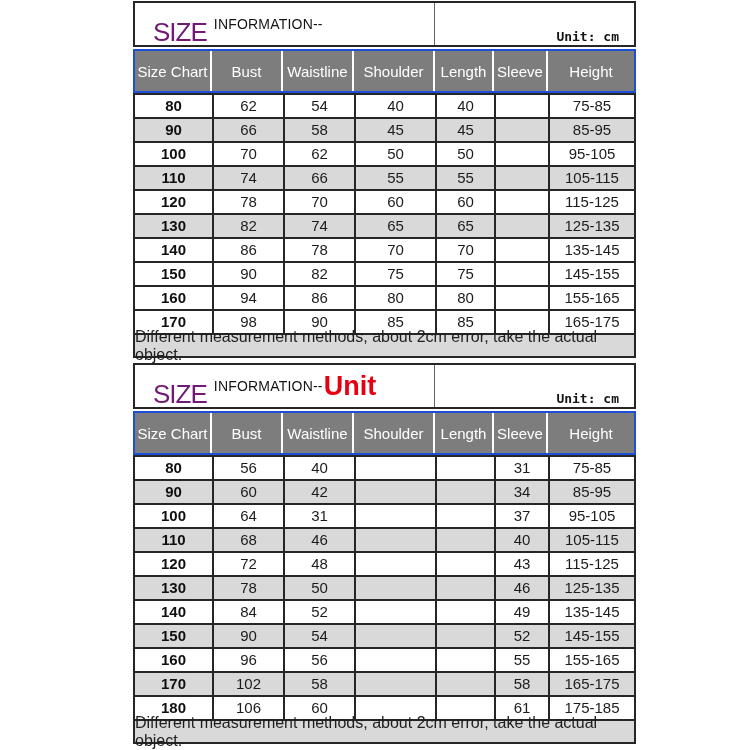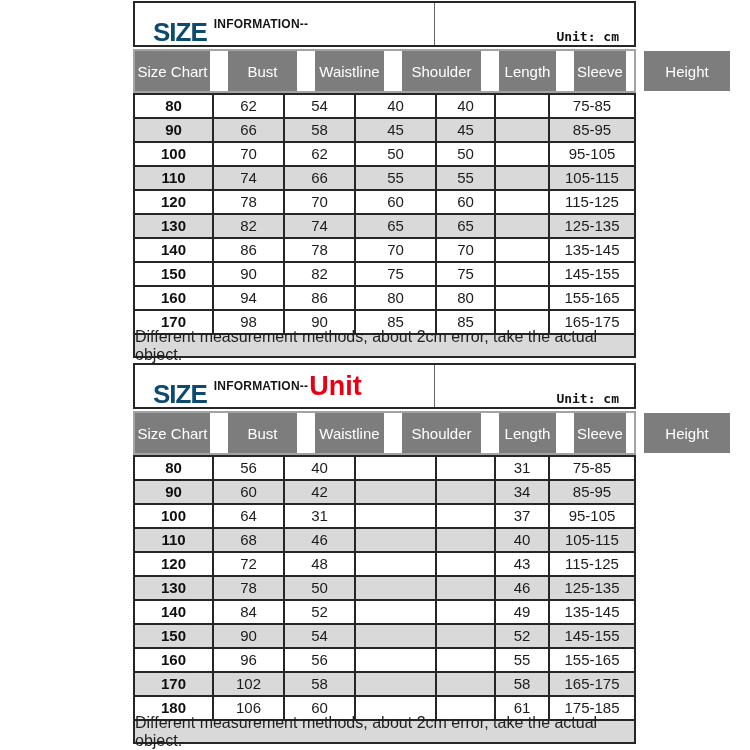--- a/index.html
+++ b/index.html
@@ -10,27 +10,27 @@
   }
   html,body{margin:0;padding:0;background:#ffffff;}
   body{width:750px;height:750px;font-family:"Liberation Sans",sans-serif;overflow:hidden;}
   .page{padding-left:133px;padding-top:1px;}
   .size-table{width:503px;}
   .size-table + .size-table{margin-top:5px;}
 
   .title-row{height:46px;border:2px solid var(--border);box-sizing:border-box;display:flex;background:#fff;}
   .title-left{width:300px;box-sizing:border-box;border-right:1px solid #666;display:flex;align-items:center;padding-left:18px;white-space:nowrap;}
   .title-right{flex:1;position:relative;}
-  .t-size{font-size:26px;font-weight:700;color:#0c4a6e;letter-spacing:-1px;margin-top:16px;}
-  .t-info{font-size:12px;font-weight:700;color:#141414;margin-left:7px;letter-spacing:0.2px;}
+  .t-size{font-size:26px;font-weight:400;color:#701a75;letter-spacing:-1px;margin-top:16px;}
+  .t-info{font-size:14px;font-weight:400;color:#141414;margin-left:7px;letter-spacing:0.2px;}
   .t-gender{font-size:27px;font-weight:700;color:var(--accent);margin-left:1px;}
   .unit{position:absolute;right:15px;bottom:1px;font-family:"DejaVu Sans Mono",monospace;font-size:13px;font-weight:700;color:#141414;}
 
   .grid{display:grid;grid-template-columns:77px 71px 71px 81px 59px 54px 86px;}
-  .header-row{margin-top:2px;border:2px solid #a3a3a3;box-sizing:border-box;gap:16px;}
+  .header-row{margin-top:2px;border:2px solid #1d4ed8;box-sizing:border-box;}
   .header-cell{background:var(--header-bg);color:#ffffff;font-size:15px;height:40px;display:flex;align-items:center;justify-content:center;border-right:2px solid #ffffff;box-sizing:border-box;white-space:nowrap;}
   .header-cell:last-child{border-right:none;}
 
   .table-body{border:2px solid var(--border);box-sizing:border-box;background:#fff;}
   .data-row + .data-row{border-top:2px solid var(--border);}
   .data-row.shaded{background:var(--alt-bg);}
   .data-cell{height:22px;line-height:22px;text-align:center;font-size:15px;color:#1c1c1c;border-left:2px solid var(--border);box-sizing:border-box;overflow:hidden;}
   .data-cell.first{border-left:none;font-weight:700;color:#0f0f0f;}
 
   .footer-row{box-sizing:border-box;border:2px solid var(--border);border-top:none;background:var(--alt-bg);height:23px;display:flex;align-items:center;justify-content:center;font-size:16px;color:#1f1f1f;}

